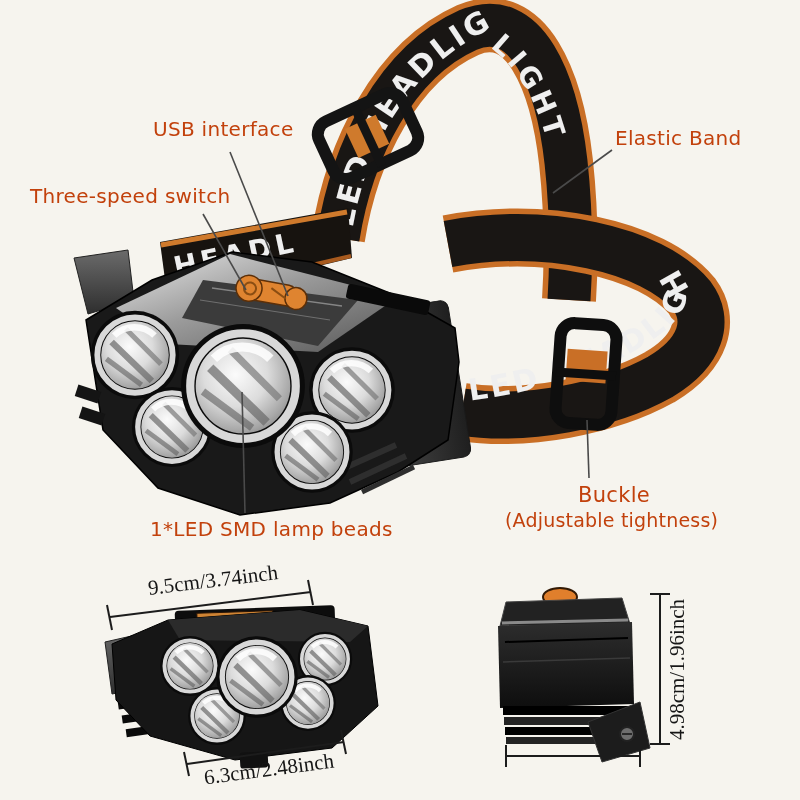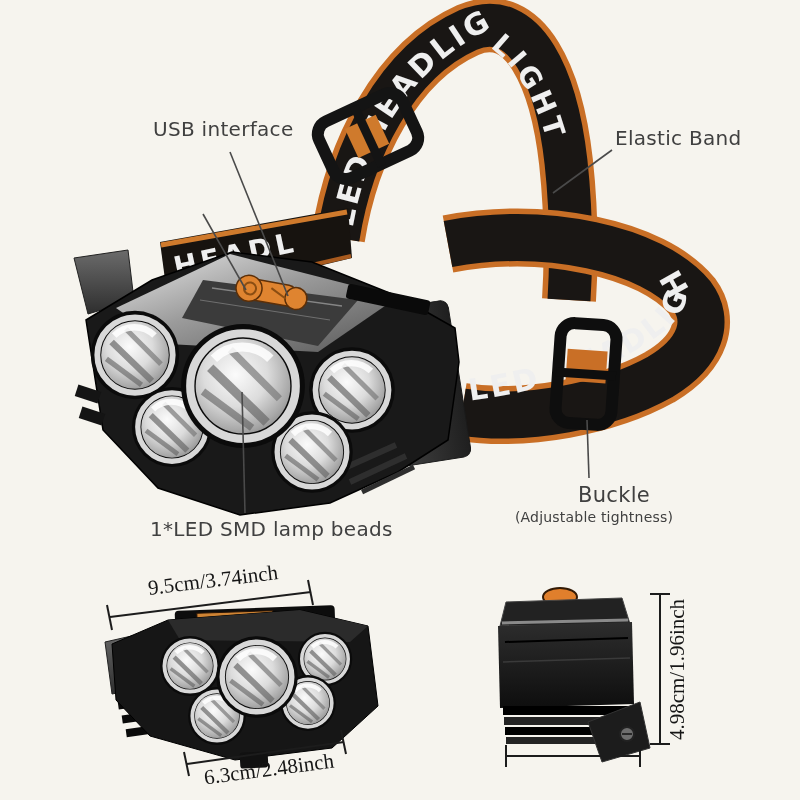--- a/index.html
+++ b/index.html
@@ -4,24 +4,24 @@
 <style>
   html,body{margin:0;padding:0;}
   body{
     width:800px;height:800px;position:relative;overflow:hidden;
     background:#f6f4ee;
     font-family:"DejaVu Sans", sans-serif;
   }
   .stage{position:absolute;left:0;top:0;width:800px;height:800px;}
   svg{position:absolute;left:0;top:0;}
   .callout{
-    position:absolute;color:#404040;font-size:20px;letter-spacing:.3px;
+    position:absolute;color:#c2410c;font-size:20px;letter-spacing:.3px;
     font-family:"DejaVu Sans", sans-serif;white-space:nowrap;
   }
-  .callout.small{font-size:14px;letter-spacing:.2px;}
+  .callout.small{font-size:19px;letter-spacing:.2px;}
   .dim{
     position:absolute;color:#161616;font-size:21px;
     font-family:"Liberation Serif","DejaVu Serif",serif;
     text-align:center;white-space:nowrap;
   }
   .strap-text{
     font-family:"DejaVu Sans", sans-serif;font-weight:bold;font-size:30px;
     fill:#efefef;letter-spacing:3px;
   }
   .strap-text.sm{font-size:28px;letter-spacing:4px;}
@@ -202,20 +202,21 @@
     <line x1="506" y1="745" x2="506" y2="767"></line>
     <line x1="640" y1="745" x2="640" y2="767"></line>
 
     <line x1="660" y1="594" x2="660" y2="744"></line>
     <line x1="650" y1="594" x2="670" y2="594"></line>
     <line x1="650" y1="744" x2="670" y2="744"></line>
   </g>
 </svg>
 
 <div class="callout" style="left:153px;top:117px;">USB interface</div>
+<div class="callout" style="left:30px;top:184px;">Three-speed switch</div>
 <div class="callout" style="left:615px;top:126px;">Elastic Band</div>
 <div class="callout" style="left:150px;top:517px;">1*LED SMD lamp beads</div>
 <div class="callout" style="left:540px;top:483px;width:110px;text-align:right;font-size:21px;">Buckle</div>
 <div class="callout small" style="left:505px;top:509px;width:178px;text-align:center;">(Adjustable tightness)</div>
 
 <div class="dim" style="left:118px;top:568px;width:190px;transform:rotate(-7deg);">9.5cm/3.74inch</div>
 <div class="dim" style="left:188px;top:757px;width:162px;transform:rotate(-7.5deg);">6.3cm/2.48inch</div>
 <div class="dim" style="left:599px;top:657px;width:156px;transform:rotate(-90deg);">4.98cm/1.96inch</div>
 
 </div>

